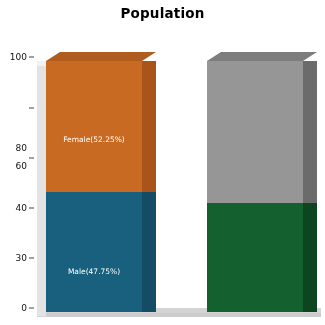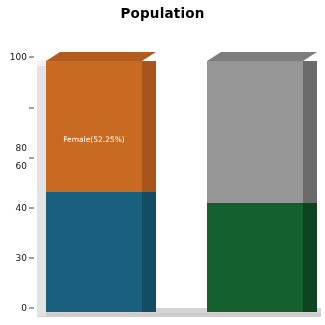--- a/index.html
+++ b/index.html
@@ -188,20 +188,21 @@
     <div class="floor-front"></div>
     <div class="left-wall">
       <div class="left-wall-top"></div>
     </div>
 
     <div class="bar-col" style="left:9px; width:96px; height:260px;">
 
       <div class="seg" style="bottom:4px; height:120px;">
         <div class="seg-face" style="background:#18607e;"></div>
         <div class="seg-side" style="background:#134c64;"></div>
+        <div class="bar-label" style="top:50%;">Male(47.75%)</div>
       </div>
 
       <div class="seg" style="bottom:124px; height:131px;">
         <div class="seg-face" style="background:#c96a22;"></div>
         <div class="seg-side" style="background:#a8541a;"></div>
         <div class="seg-top-ext" style="background:#b05c1e;"></div>
         <div class="bar-label" style="top:45%;">Female(52.25%)</div>
       </div>
     </div>
 

